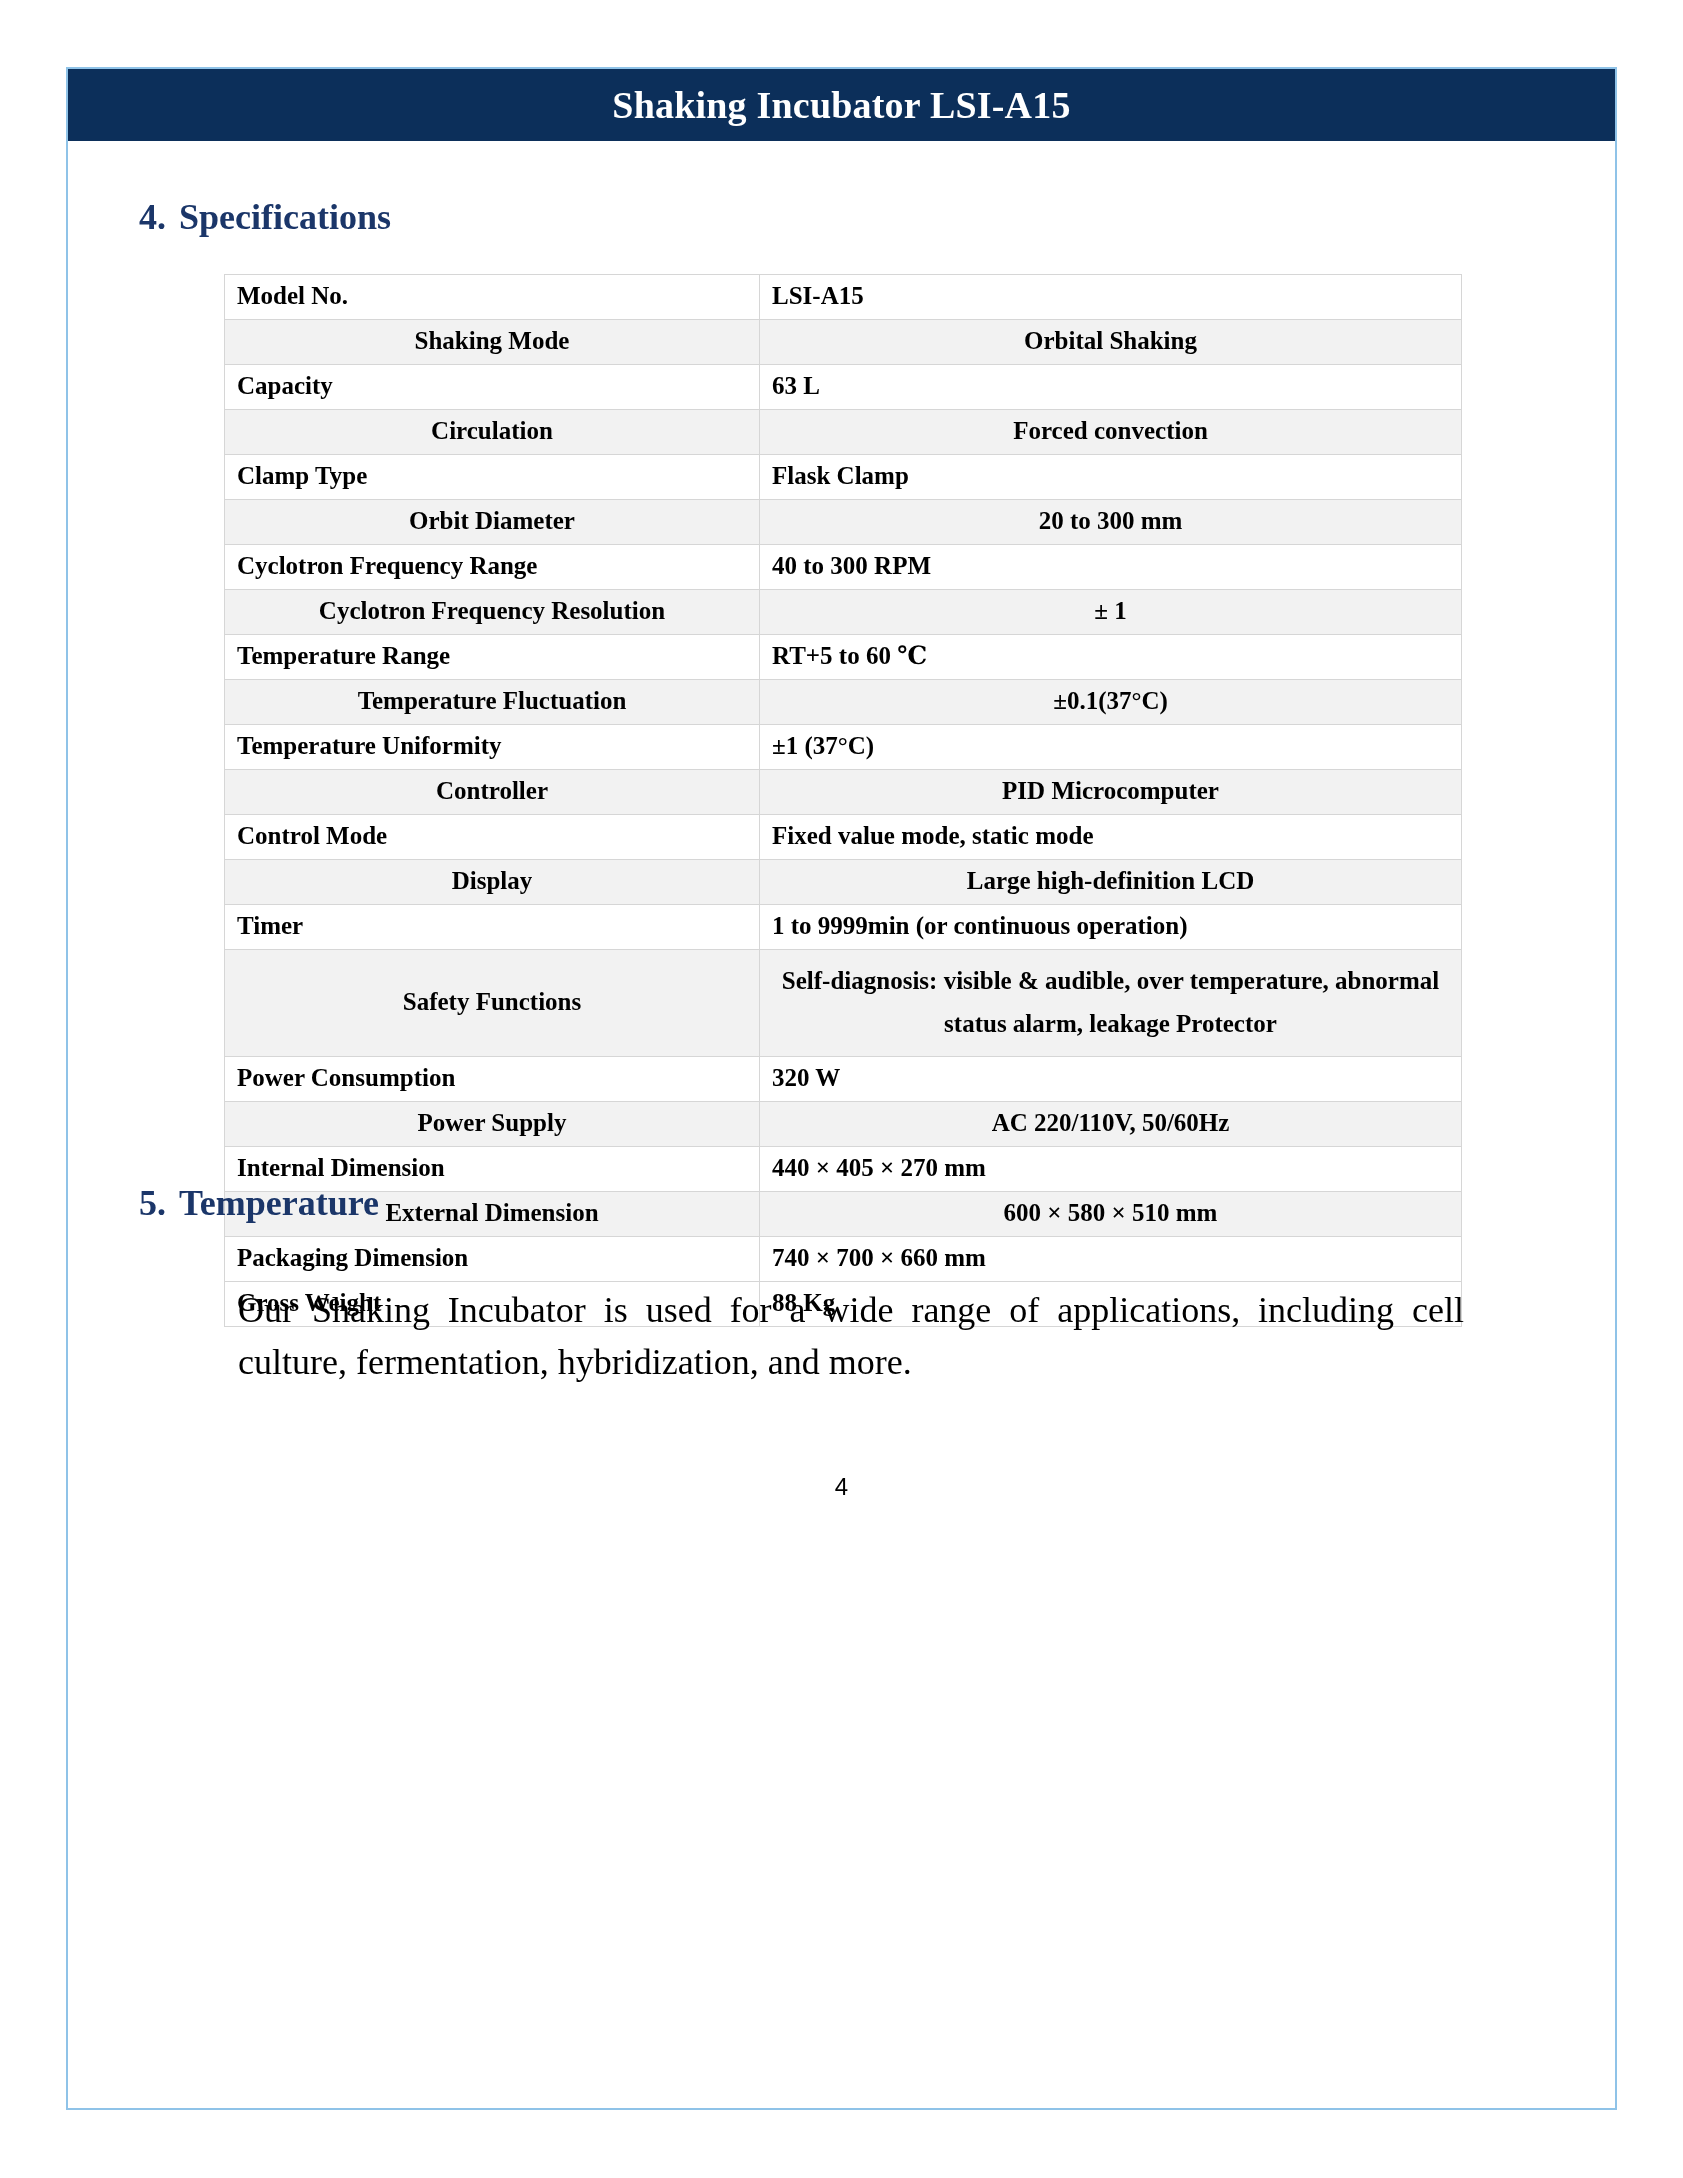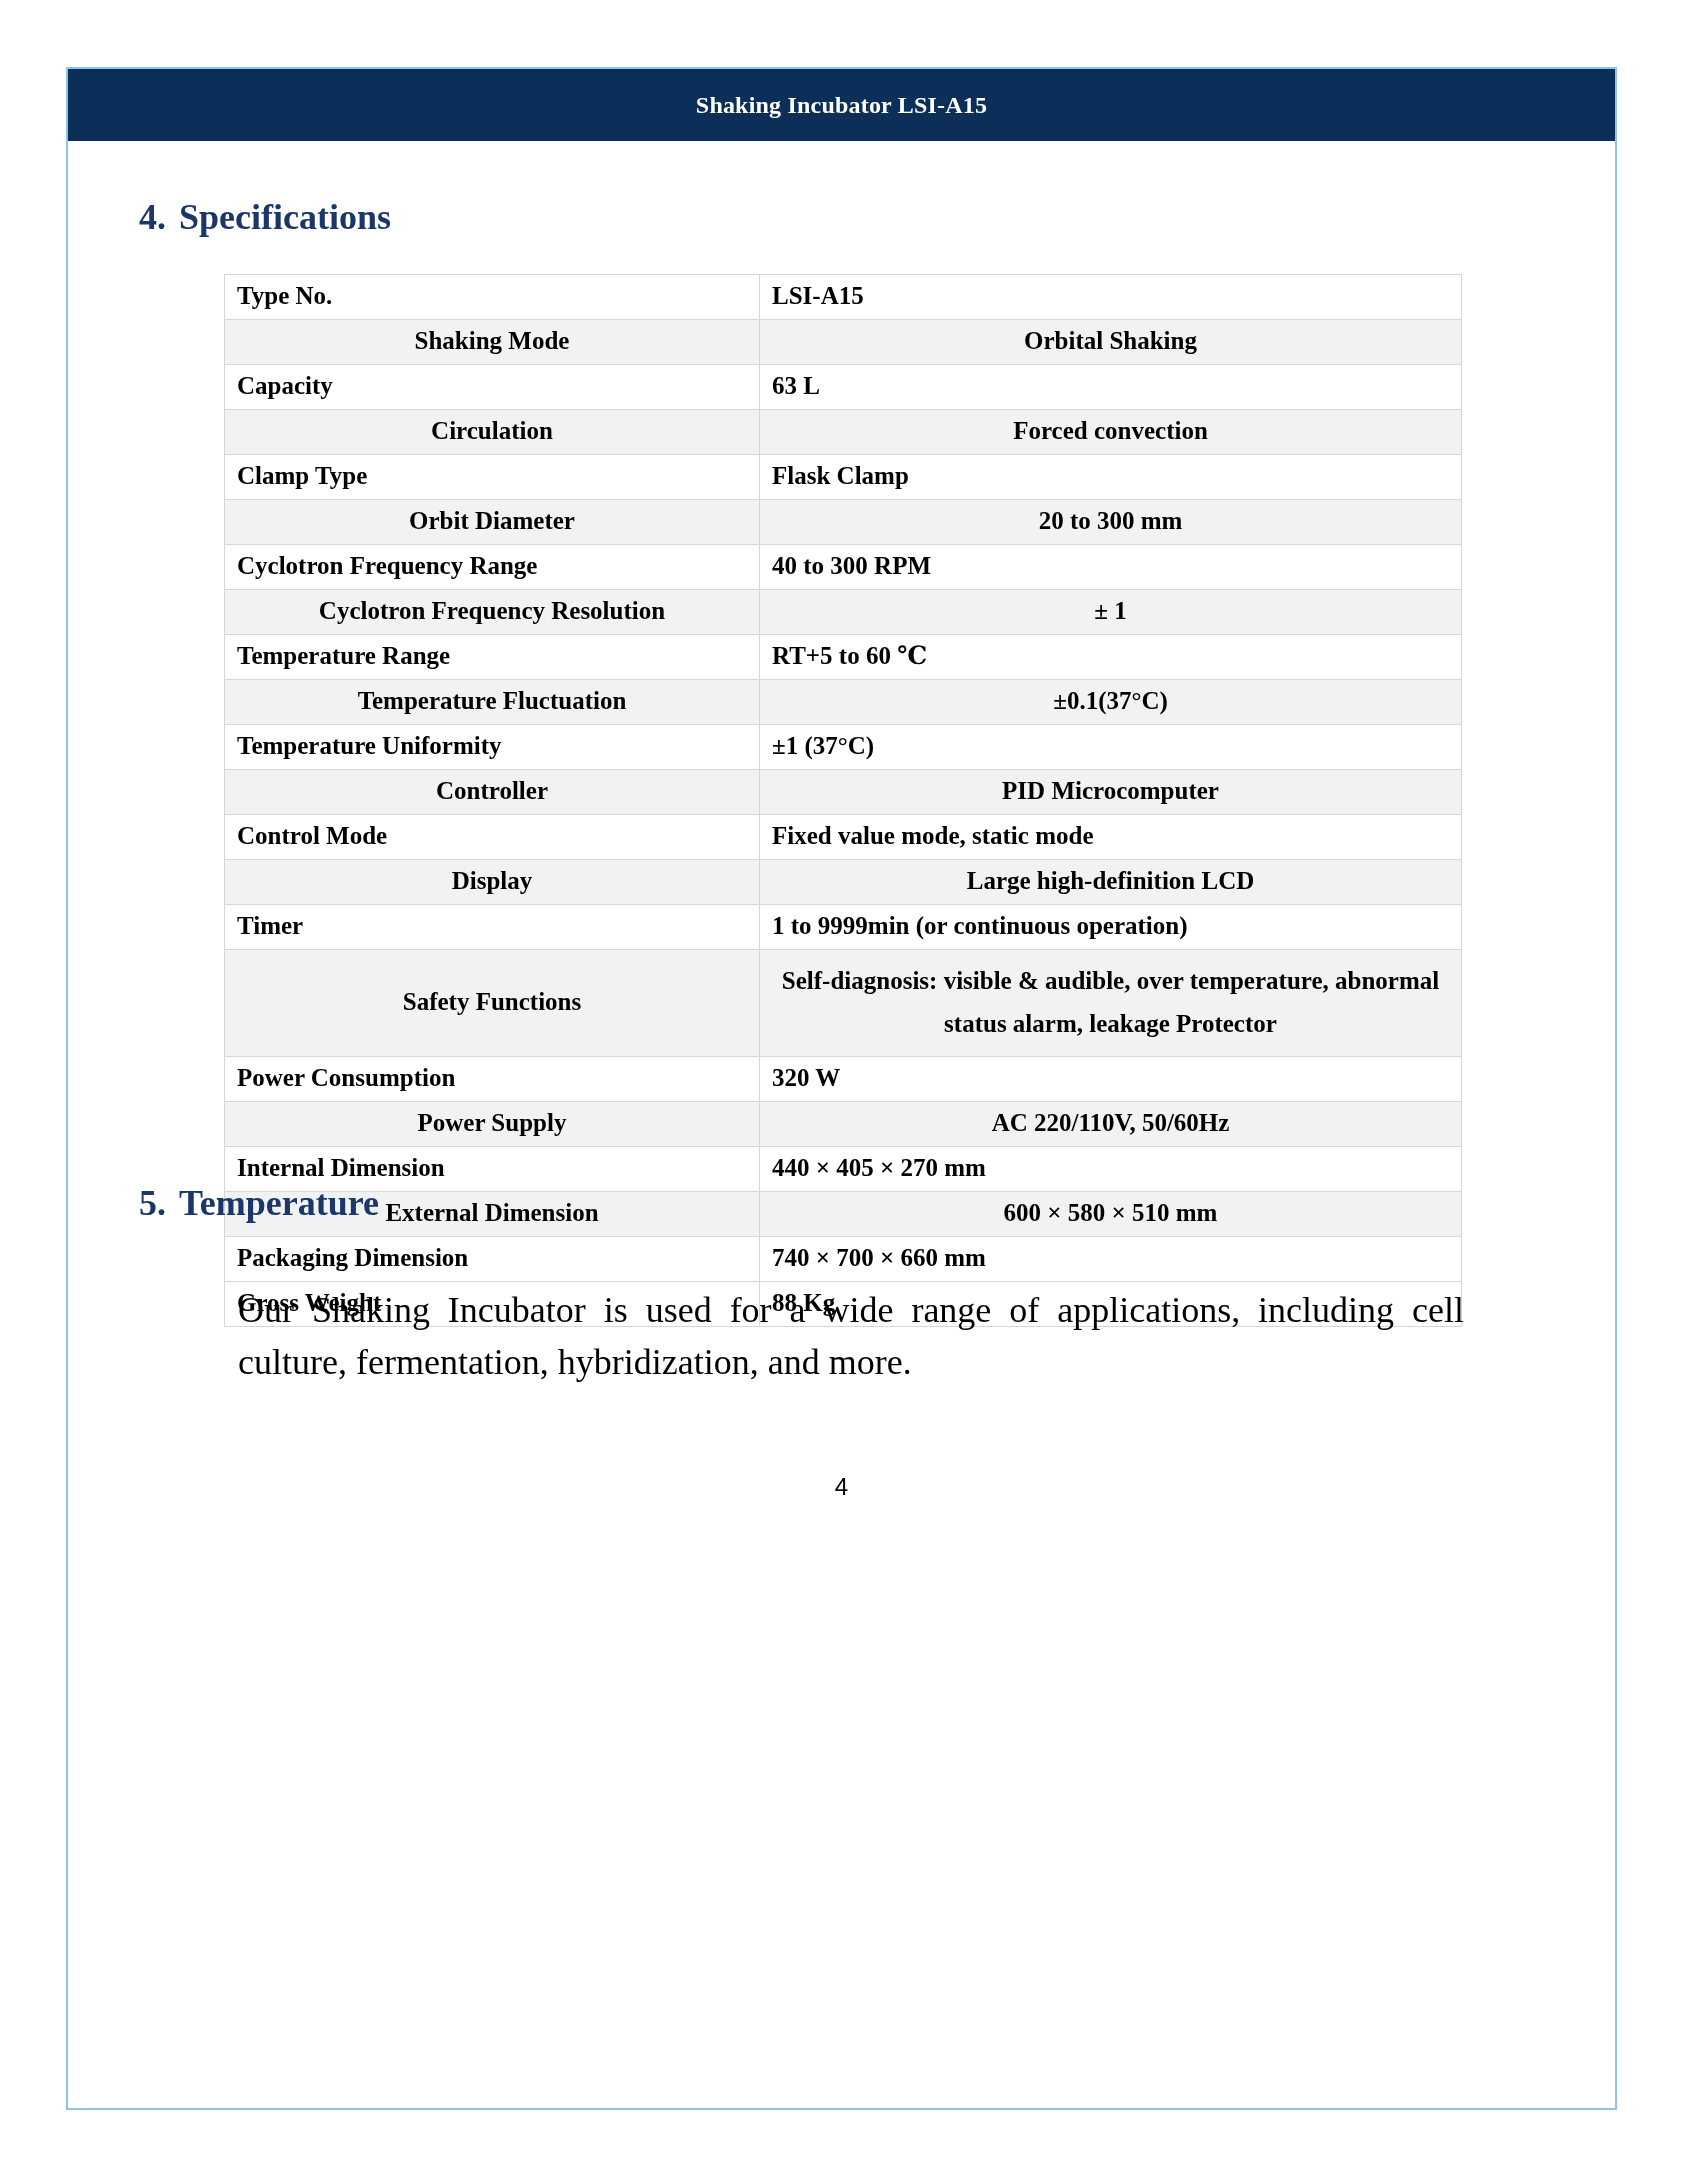--- a/index.html
+++ b/index.html
@@ -35,21 +35,21 @@
     height: 72px;
     background: #0c2f5a;
     display: flex;
     align-items: center;
     justify-content: center;
   }
   .banner-title {
     color: #ffffff;
     font-family: "Liberation Serif", "DejaVu Serif", serif;
     font-weight: bold;
-    font-size: 24px;
+    font-size: 38px;
     letter-spacing: 0.2px;
     line-height: 1;
   }
 
   
   .content {
     position: absolute;
     left: 0;
     top: 72px;
     right: 0;
@@ -155,21 +155,21 @@
       <span>Specifications</span>
     </div>
 
     <table class="spec-table">
       <colgroup>
         <col class="c-label">
         <col class="c-value">
       </colgroup>
       <tbody>
           <tr class="odd">
-            <td class="label">Type No.</td>
+            <td class="label">Model No.</td>
             <td class="value strong">LSI-A15</td>
           </tr>
           <tr class="even">
             <td class="label">Shaking Mode</td>
             <td class="value">Orbital Shaking</td>
           </tr>
           <tr class="odd">
             <td class="label">Capacity</td>
             <td class="value">63 L</td>
           </tr>

